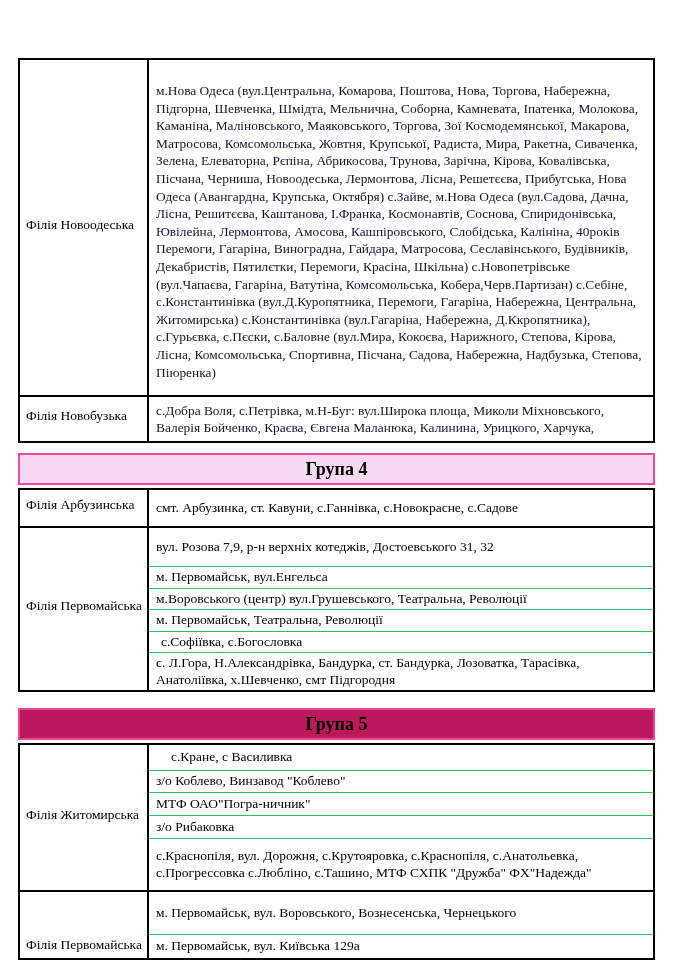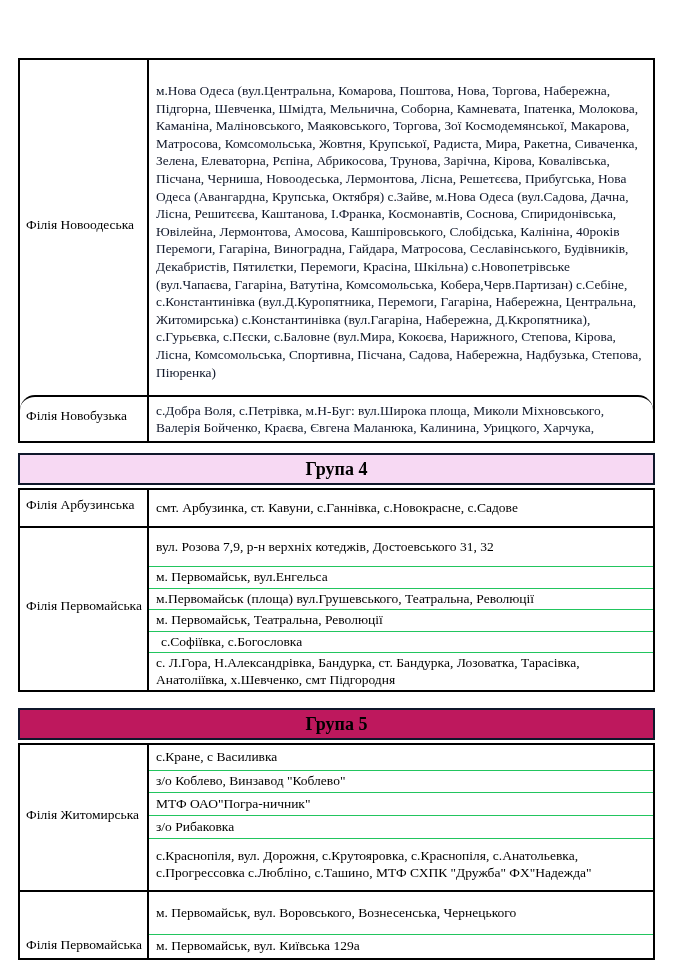--- a/index.html
+++ b/index.html
@@ -60,46 +60,46 @@
     align-items: center;
     box-sizing: border-box;
     padding: 2px 8px 2px 7px;
     font-size: 13.5px;
     line-height: 16.5px;
   }
   .subrow + .subrow { border-top: 1px solid #22c55e; }
 
   
   .banner {
-    border: 2px solid #0f172a;
+    border: 2px solid #ec4899;
     box-sizing: border-box;
     height: 32px;
     display: flex;
     align-items: center;
     justify-content: center;
     font-weight: bold;
     font-size: 18px;
   }
   .banner-4 { margin-top: 10px; background: #f7d9f3; }
   .banner-5 { margin-top: 16px; background: #be185d; }
   .tbl-after-banner { margin-top: 3px; }
 
   
   .h36 { min-height: 36px; border-radius: 10px; }
   .h38 { min-height: 38px; }
   .h42 { min-height: 42px; }
-  .h25 { min-height: 25px; }
+  .h25 { min-height: 25px; margin-left: 15px; }
   .h22 { min-height: 22px; }
   .h23 { min-height: 23px; }
   .h21 { min-height: 21px; }
   .h20 { min-height: 20px; }
   .h18 { min-height: 18px; padding-left: 12px; }
   .h24 { min-height: 24px; }
   .h52 { min-height: 52px; }
-  .t1r2 { min-height: 44px; border-radius: 15px; }
+  .t1r2 { min-height: 44px; }
 </style>
 </head>
 <body>
 
 <div class="page">
   <div class="doc">
 
     <div class="tbl">
       <div class="trow">
         <div class="label-cell">Філія Новоодеська</div>
@@ -120,21 +120,21 @@
         <div class="label-cell">Філія Арбузинська</div>
         <div class="substack">
           <div class="subrow h36">смт. Арбузинка, ст. Кавуни, с.Ганнівка, с.Новокрасне, с.Садове</div>
         </div>
       </div>
       <div class="trow">
         <div class="label-cell">Філія Первомайська</div>
         <div class="substack">
           <div class="subrow h38">вул. Розова 7,9, р-н верхніх котеджів, Достоевського 31, 32</div>
           <div class="subrow h21">м. Первомайськ,  вул.Енгельса</div>
-          <div class="subrow h21">м.Первомайськ (площа) вул.Грушевського, Театральна,  Революції</div>
+          <div class="subrow h21">м.Воровського (центр) вул.Грушевського, Театральна,  Революції</div>
           <div class="subrow h20">м. Первомайськ, Театральна, Революції</div>
           <div class="subrow h18">с.Софіївка, с.Богословка</div>
           <div class="subrow">с. Л.Гора, Н.Александрівка, Бандурка, ст. Бандурка, Лозоватка, Тарасівка, Анатоліївка, х.Шевченко, смт Підгородня</div>
         </div>
       </div>
     </div>
 
     <div class="banner banner-5">
       <span>Група 5</span>
     </div>

